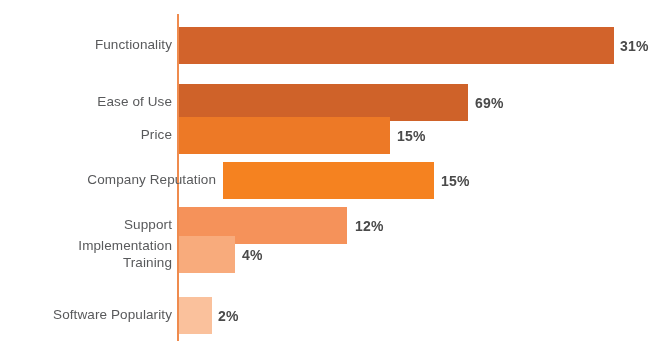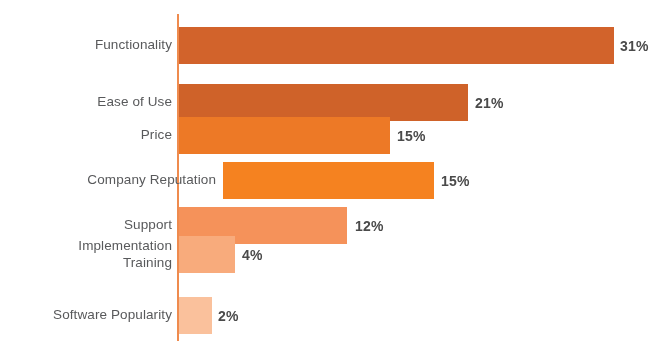--- a/index.html
+++ b/index.html
@@ -94,21 +94,21 @@
 
     <div class="row" style="top:27px;">
       <div class="cat-label">Functionality</div>
       <div class="bar" style="width:435px;background:#d2632b;"></div>
       <div class="val-label" style="left:620px;text-align:right;">31%</div>
     </div>
 
     <div class="row" style="top:84px;">
       <div class="cat-label">Ease of Use</div>
       <div class="bar" style="width:289px;background:#cf6229;"></div>
-      <div class="val-label" style="left:475px;">21%</div>
+      <div class="val-label" style="left:475px;">69%</div>
     </div>
 
     <div class="row" style="top:117px;">
       <div class="cat-label">Price</div>
       <div class="bar" style="width:211px;background:#ed7926;"></div>
       <div class="val-label" style="left:397px;">15%</div>
     </div>
 
     <div class="row" style="top:162px;margin-left:44px;">
       <div class="cat-label">Company Reputation</div>

